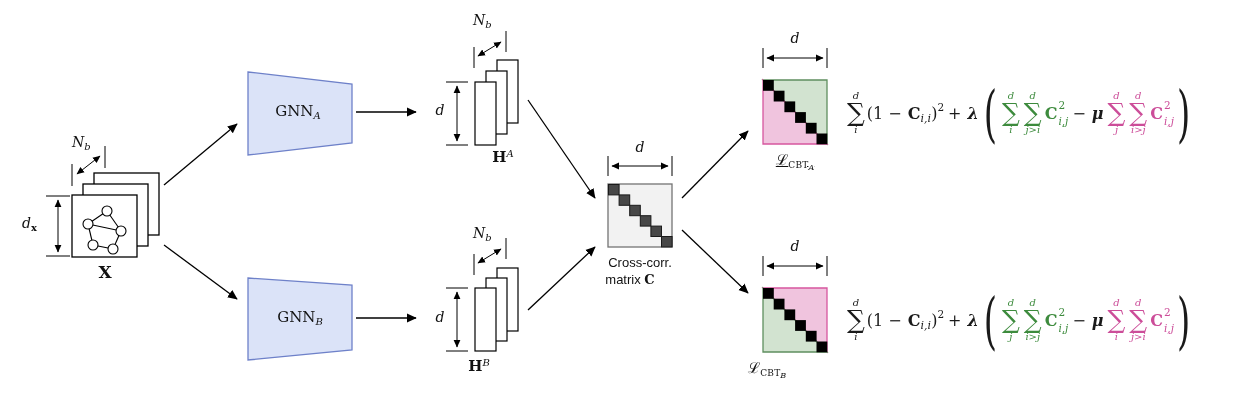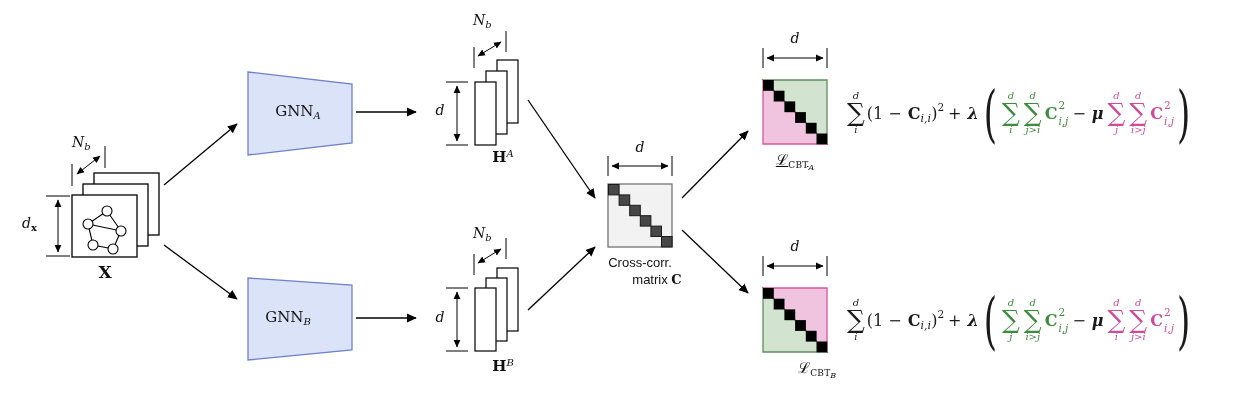--- a/index.html
+++ b/index.html
@@ -199,65 +199,65 @@
   <div class="lbl f14" style="left:72px;top:135px;">
     <span class="it">N</span><span class="sub9 it">b</span>
   </div>
   <div class="lbl f17 bd ctr" style="left:74px;width:62px;top:263px;">
     <span>X</span>
   </div>
 
   <div class="lbl f15 ctr" style="left:250px;width:96px;top:103px;">
     <span>GNN</span><span class="sub9 it">A</span>
   </div>
-  <div class="lbl f15 ctr" style="left:238px;width:100px;top:309px;">
+  <div class="lbl f15 ctr" style="left:250px;width:100px;top:309px;">
     <span>GNN</span><span class="sub9 it">B</span>
   </div>
 
   <div class="lbl f14 it ctr" style="left:431px;width:18px;top:103px;">
     <span>d</span>
   </div>
   <div class="lbl f14" style="left:473px;top:13px;">
     <span class="it">N</span><span class="sub9 it">b</span>
   </div>
   <div class="lbl f15 ctr" style="left:480px;width:46px;top:149px;text-align:center;">
     <span class="bd">H</span><span class="sup10">A</span>
   </div>
 
   <div class="lbl f14 it ctr" style="left:431px;width:18px;top:310px;">
     <span>d</span>
   </div>
   <div class="lbl f14" style="left:473px;top:226px;">
     <span class="it">N</span><span class="sub9 it">b</span>
   </div>
-  <div class="lbl f15 ctr" style="left:480px;width:46px;top:358px;">
+  <div class="lbl f15 ctr" style="left:456px;width:46px;top:358px;">
     <span class="bd">H</span><span class="sup10">B</span>
   </div>
 
   <div class="lbl f14 it ctr" style="left:632px;width:16px;top:140px;">
     <span>d</span>
   </div>
   <div class="lbl f13 sans ctr" style="left:596px;width:88px;top:256px;">
     <span>Cross-corr.</span>
   </div>
-  <div class="lbl f13 sans ctr" style="left:613px;width:88px;top:273px;">
+  <div class="lbl f13 sans ctr" style="left:586px;width:88px;top:273px;">
     <span>matrix </span><span class="serif bd">C</span>
   </div>
 
   <div class="lbl f14 it ctr" style="left:787px;width:16px;top:31px;">
     <span>d</span>
   </div>
   <div class="lbl f15 ctr" style="left:758px;width:74px;top:152px;text-decoration:underline;">
     <span>ℒ</span><span class="lsub">CBT</span><span class="lsubsub">A</span>
   </div>
 
   <div class="lbl f14 it ctr" style="left:787px;width:16px;top:239px;">
     <span>d</span>
   </div>
-  <div class="lbl f15 ctr" style="left:780px;width:74px;top:360px;">
+  <div class="lbl f15 ctr" style="left:730px;width:74px;top:360px;">
     <span>ℒ</span><span class="lsub">CBT</span><span class="lsubsub">B</span>
   </div>
 
   <div class="formula" style="left:845px;top:76px;">
     <span class="sum">
       <span class="lim">d</span>
       <span class="sig">∑</span>
       <span class="lim">i</span>
     </span>
     <span class="tk">(1 − </span>

